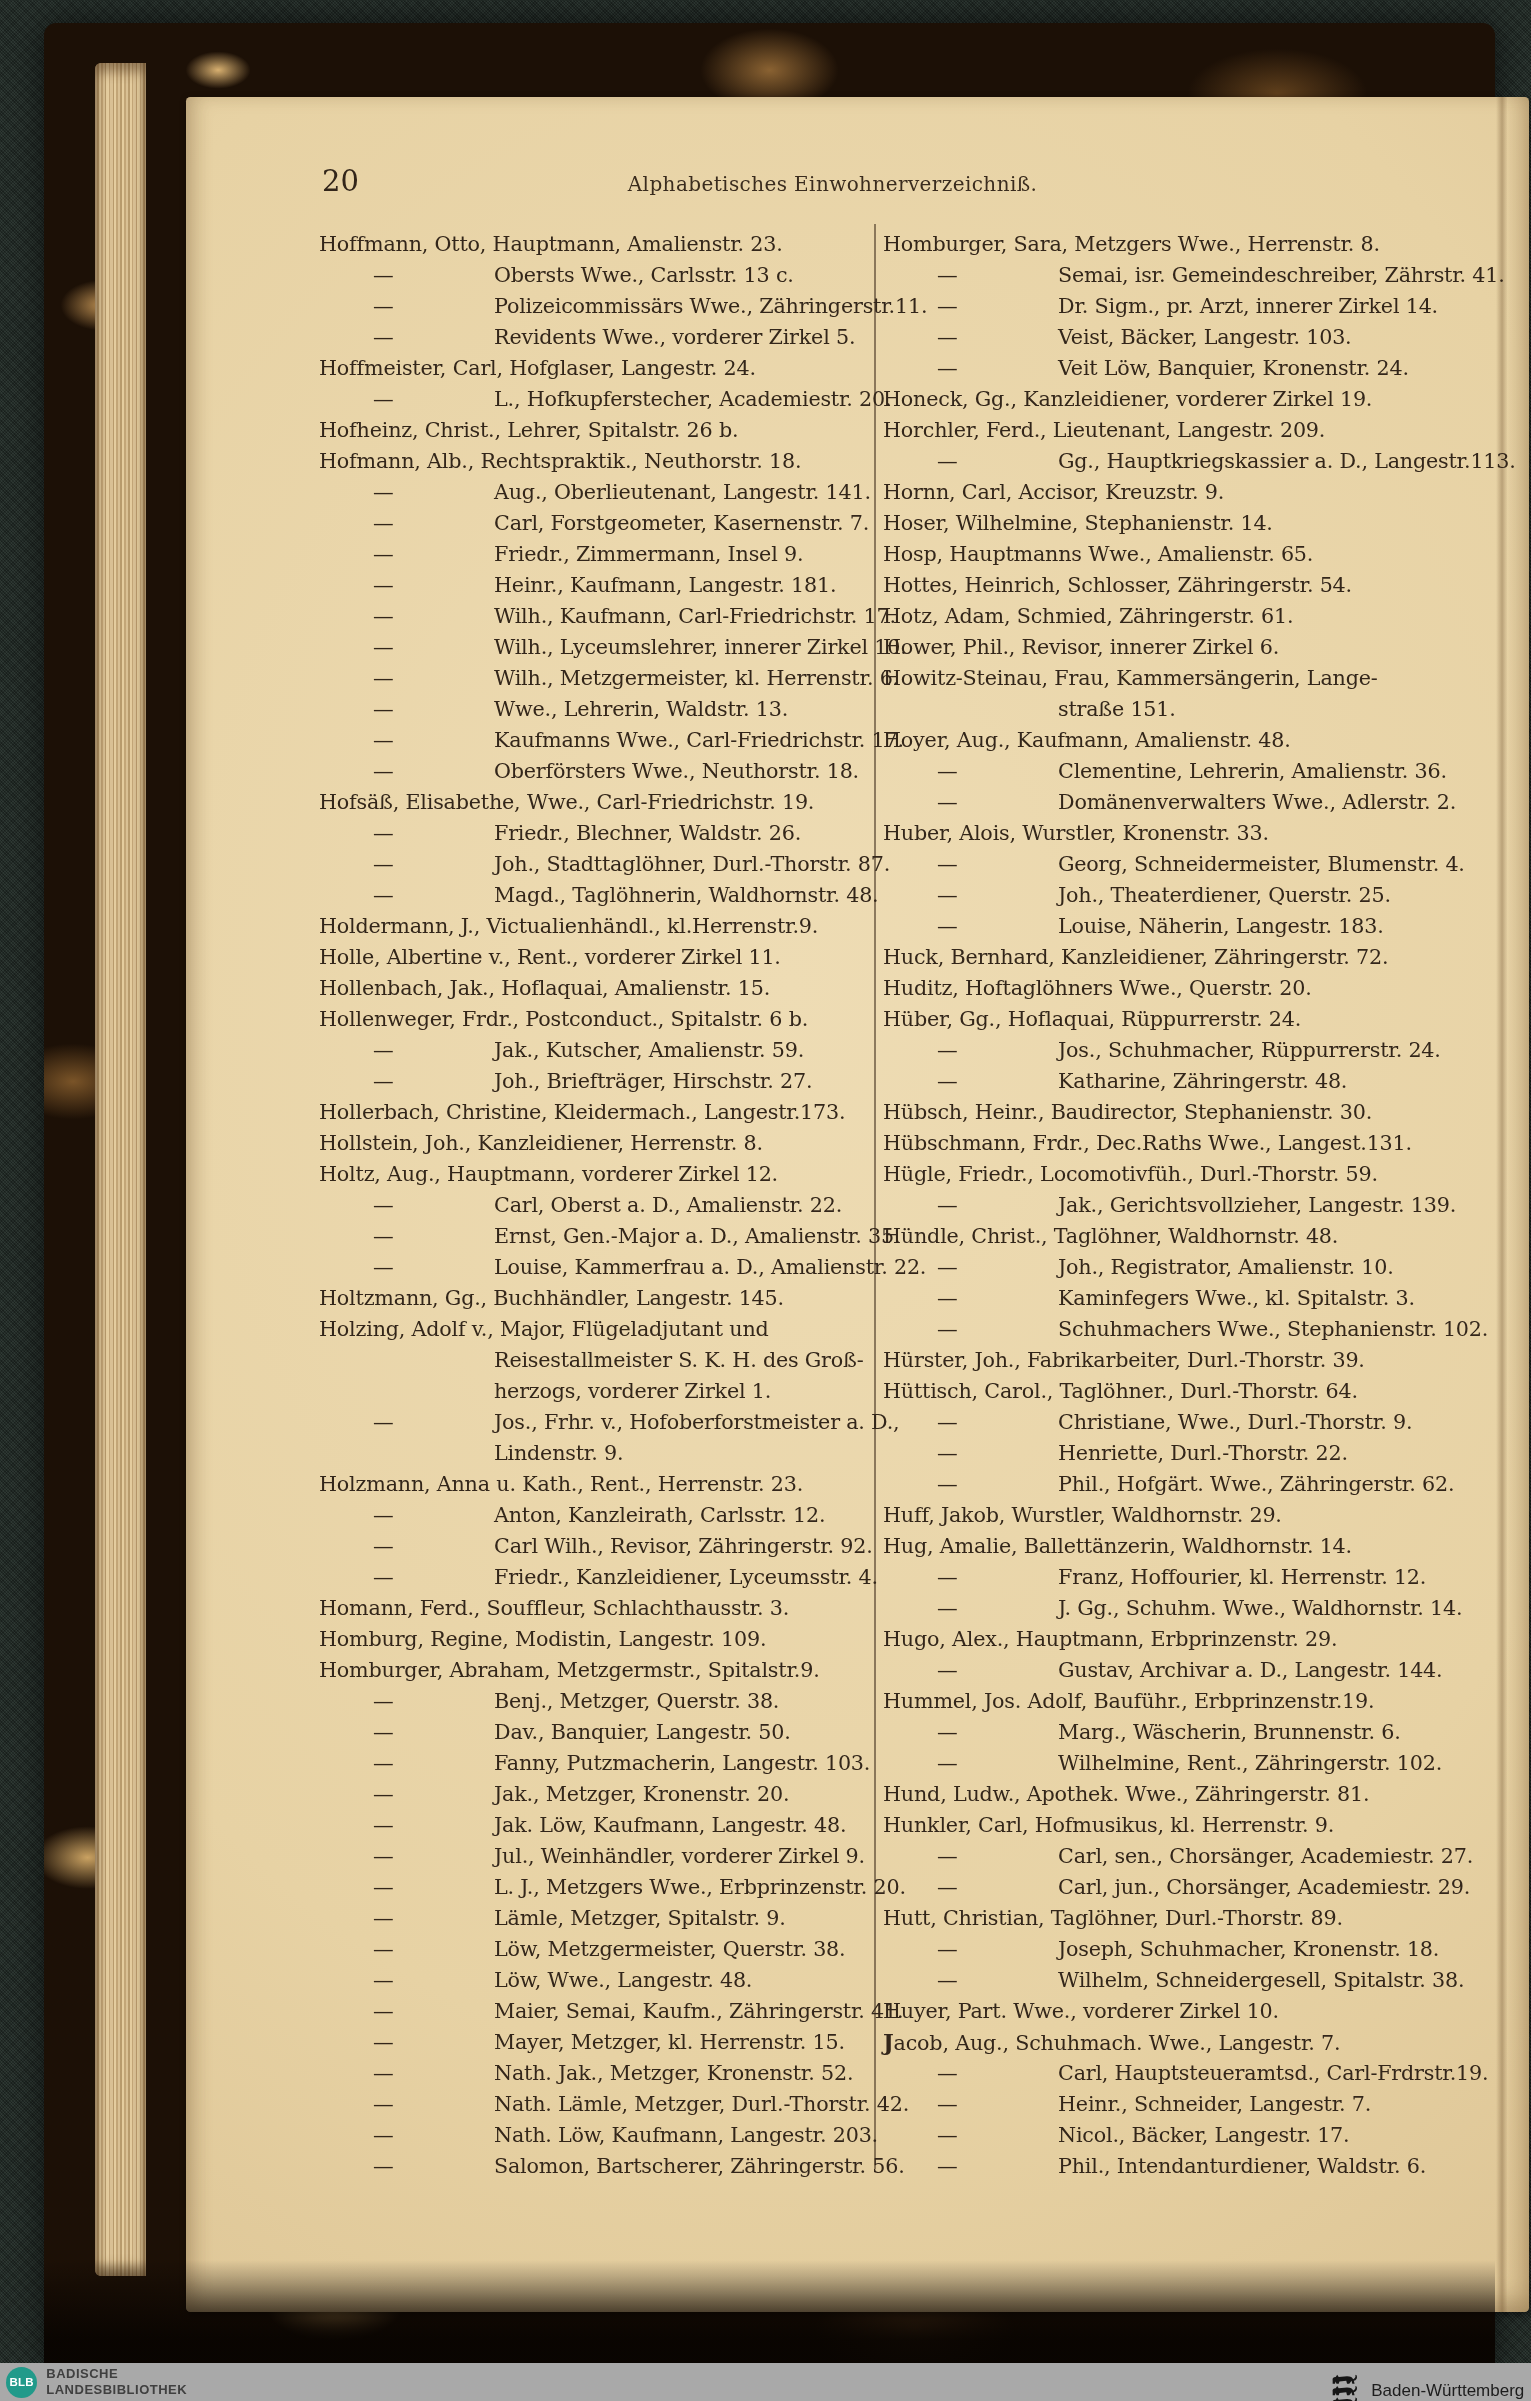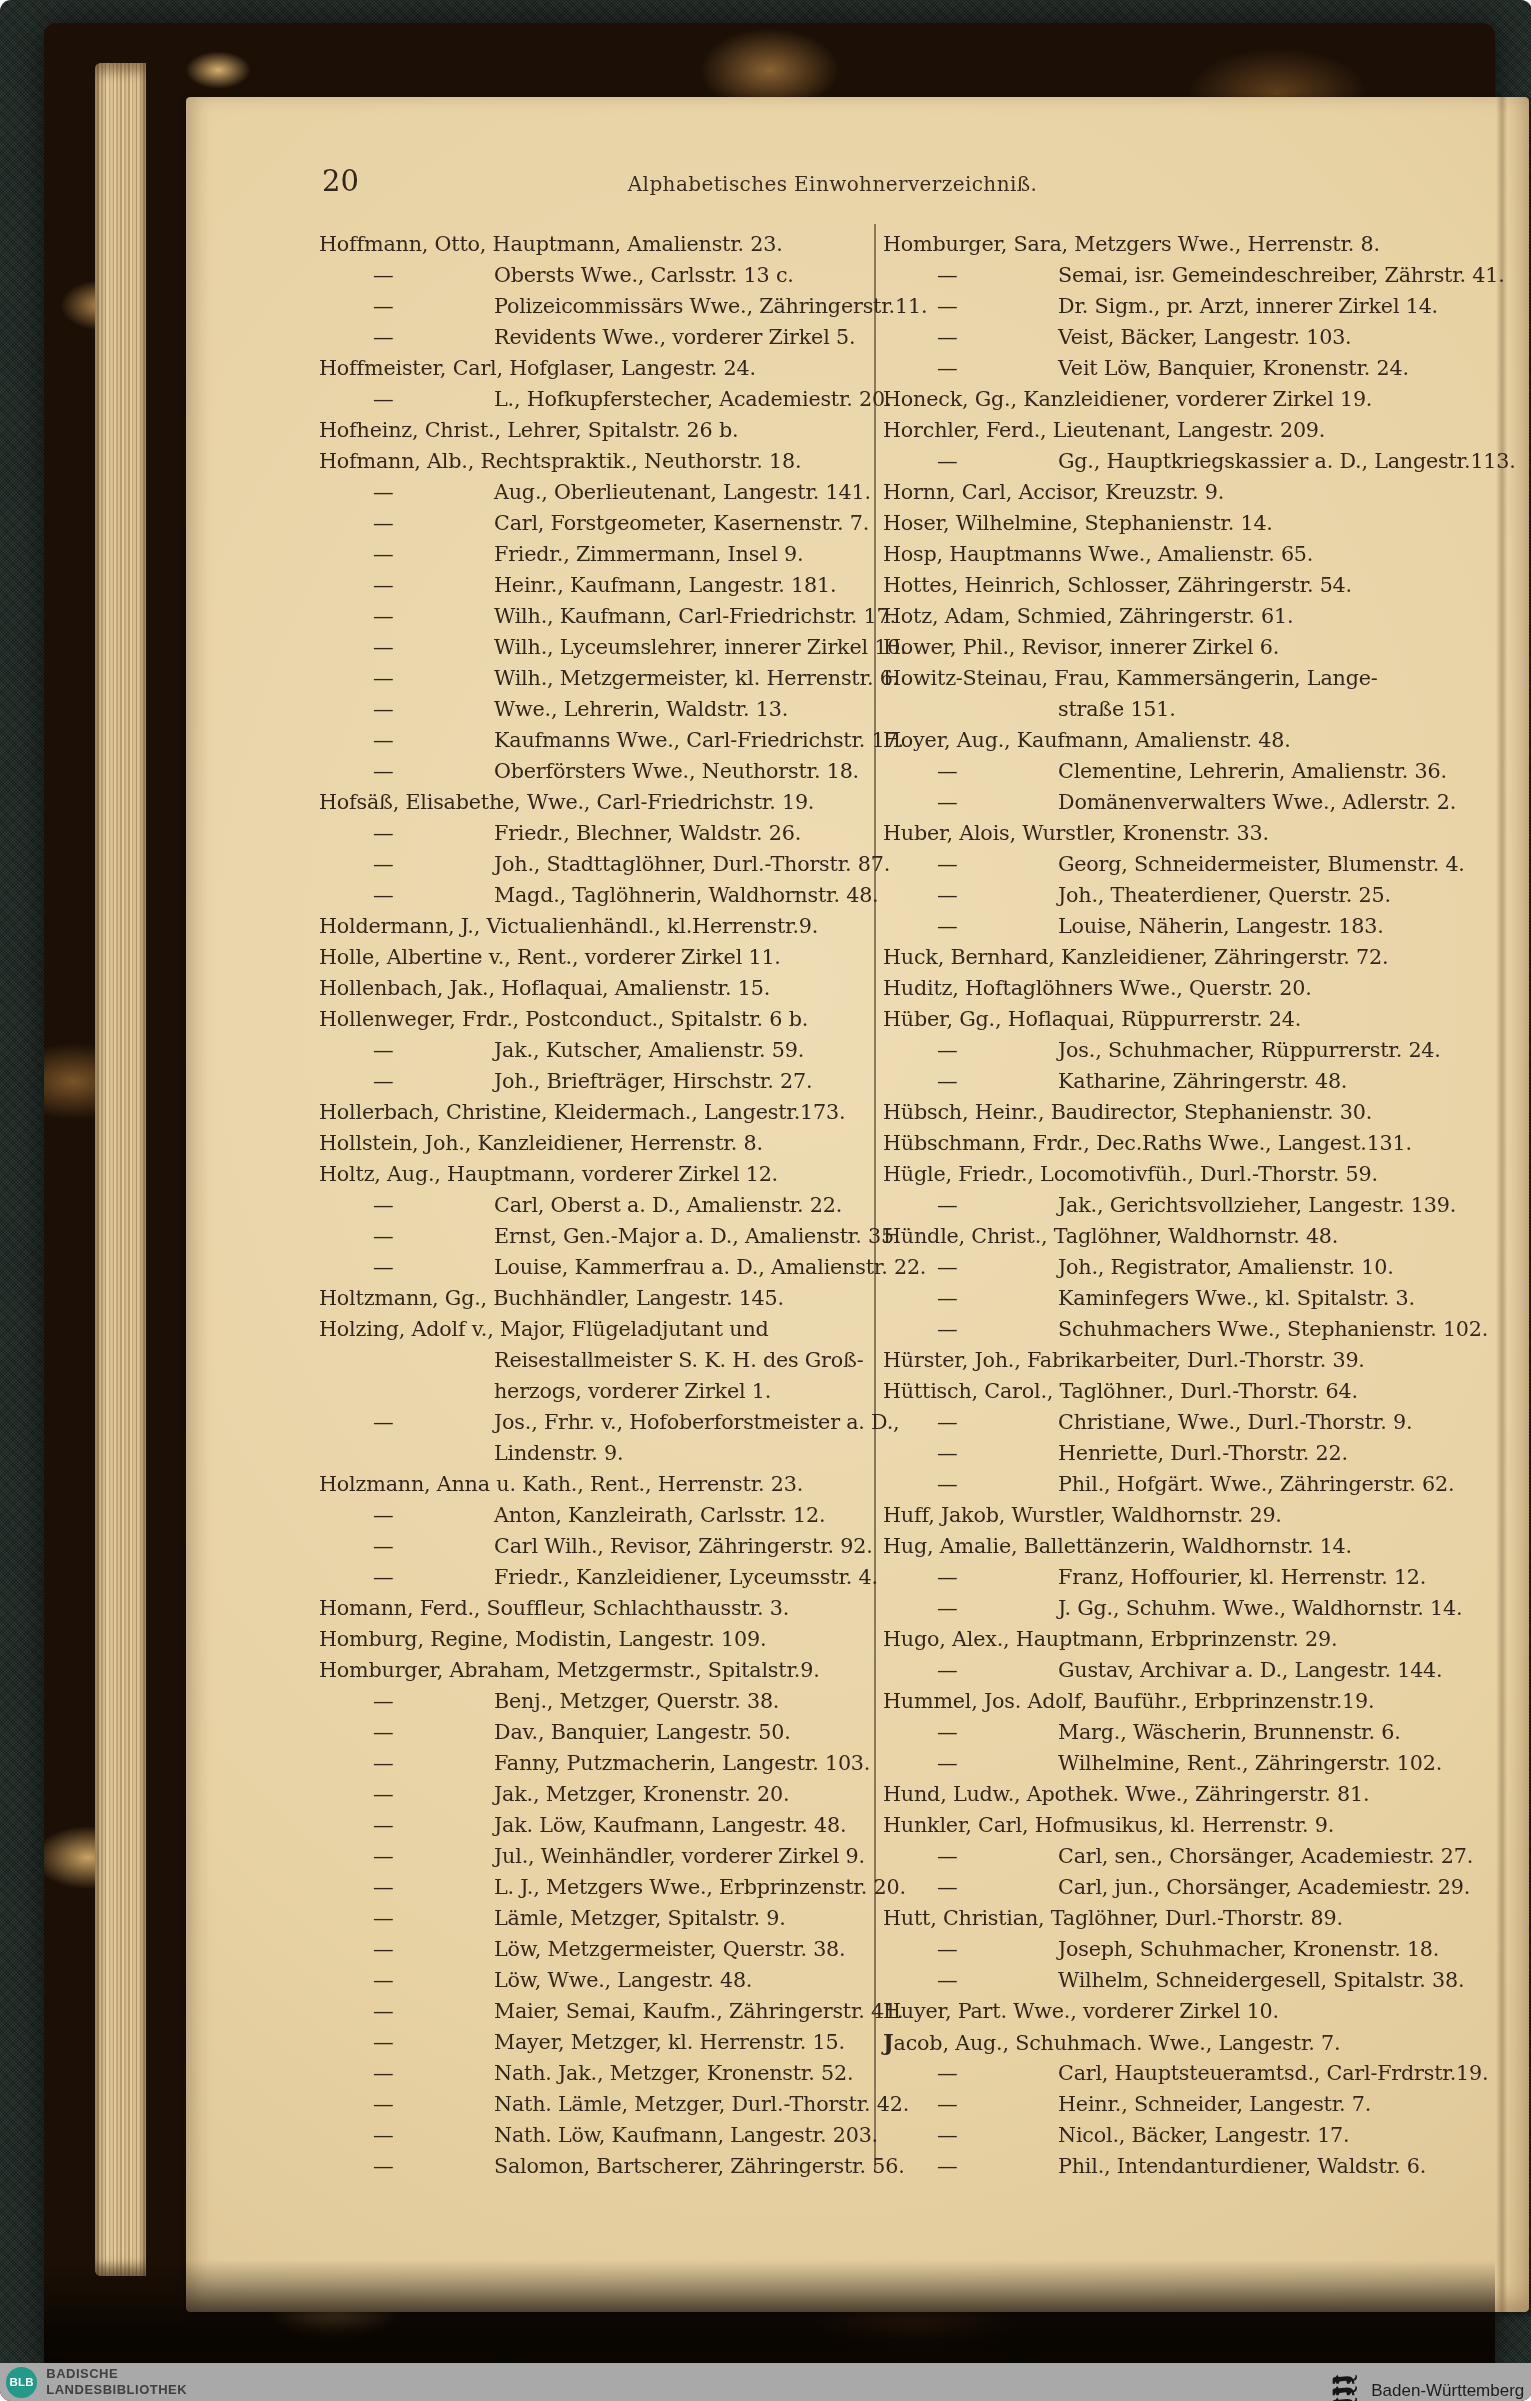--- a/index.html
+++ b/index.html
@@ -3,21 +3,20 @@
 <meta charset="utf-8">
 <style>
   html,body{margin:0;padding:0;}
   #canvas{
     position:relative;width:1532px;height:2401px;overflow:hidden;
     background-color:#28322d;
     background-image:
       repeating-linear-gradient(45deg, rgba(0,0,0,.22) 0 1.1px, rgba(255,255,255,.02) 1.1px 2.3px),
       repeating-linear-gradient(-45deg, rgba(0,0,0,.18) 0 1.1px, rgba(70,85,78,.06) 1.1px 2.3px);
     font-family:"DejaVu Serif", serif;
-    border-radius:11px;
   }
   
   .book{
     position:absolute;left:44px;top:23px;width:1451px;height:2352px;border-radius:12.3px;
     background-color:#1c1006;
     background-image:
       radial-gradient(69px 42px at 4% 12%, #b98c50 0%, rgba(185,140,80,0) 60%),
       radial-gradient(107px 61px at 2% 45%, #7a5428 0%, rgba(122,84,40,0) 62%),
       radial-gradient(92px 54px at 3% 78%, #caa262 0%, rgba(202,162,98,0) 58%),
       radial-gradient(115px 69px at 50% 2%, #8a6232 0%, rgba(138,98,50,0) 60%),

